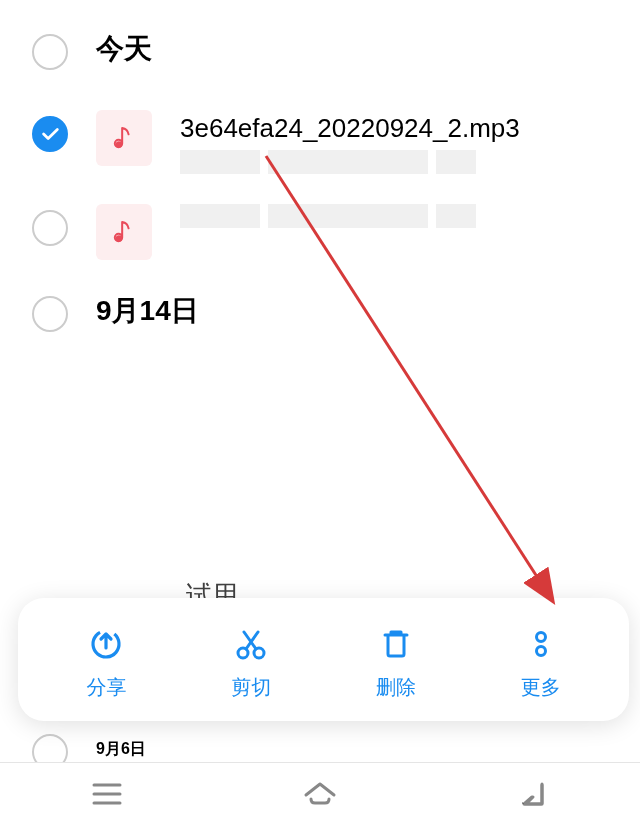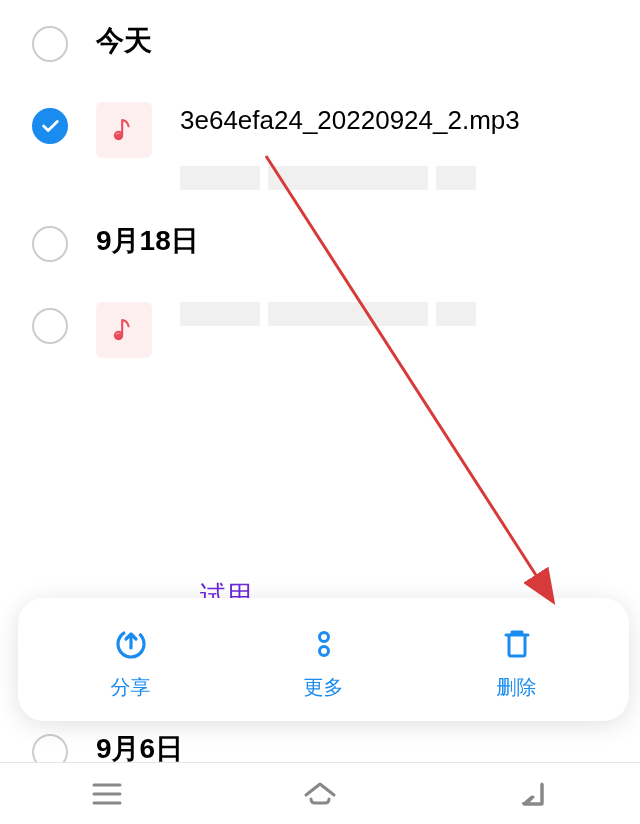--- a/index.html
+++ b/index.html
@@ -4,21 +4,21 @@
   <style>
     * { margin: 0; padding: 0; box-sizing: border-box; }
     body {
       width: 640px;
       height: 824px;
       background: #ffffff;
       font-family: -apple-system, "PingFang SC", "Microsoft YaHei", sans-serif;
       position: relative;
       overflow: hidden;
     }
-    .list { padding-top: 0; }
+    .list { padding-top: 8px; }
     .section-header {
       display: flex;
       align-items: center;
       padding: 20px 32px 20px 32px;
       gap: 28px;
     }
     .section-header .label {
       font-size: 28px;
       font-weight: 600;
       color: #000;
@@ -53,21 +53,21 @@
       display: flex;
       align-items: center;
       justify-content: center;
       flex-shrink: 0;
     }
     .file-thumb svg { width: 22px; height: 26px; }
     .file-meta {
       flex: 1;
       display: flex;
       flex-direction: column;
-      gap: 28px;
+      gap: 4px;
     }
     .file-name {
       font-size: 26px;
       color: #000;
       font-weight: 400;
       line-height: 1.4;
       word-break: break-all;
     }
     .file-sub {
       display: flex;
@@ -75,24 +75,24 @@
     }
     .placeholder-bar {
       height: 24px;
       background: #f0f0f0;
     }
     .placeholder-bar.w1 { width: 80px; }
     .placeholder-bar.w2 { width: 160px; }
     .placeholder-bar.w3 { width: 40px; }
     .partial-title {
       position: absolute;
-      left: 200px;
+      left: 186px;
       top: 578px;
       font-size: 26px;
-      color: #6d28d9;
+      color: #404040;
     }
     .action-bar {
       position: absolute;
       left: 18px;
       right: 11px;
       top: 598px;
       background: #fff;
       border-radius: 26px;
       box-shadow: 0 4px 24px rgba(0,0,0,0.12);
       display: flex;
@@ -124,21 +124,21 @@
     }
     .below-bar-header {
       position: absolute;
       left: 32px;
       top: 728px;
       display: flex;
       align-items: center;
       gap: 28px;
     }
     .below-bar-header .label {
-      font-size: 28px;
+      font-size: 16px;
       font-weight: 600;
       color: #000;
     }
     .nav-bar {
       position: absolute;
       bottom: 0;
       left: 0;
       right: 0;
       height: 62px;
       border-top: 1px solid #e5e5e5;
@@ -190,73 +190,83 @@
     <div class="file-meta">
       <div class="file-name">3e64efa24_20220924_2.mp3</div>
       <div class="file-sub">
         <div class="placeholder-bar w1"></div>
         <div class="placeholder-bar w2"></div>
         <div class="placeholder-bar w3"></div>
       </div>
     </div>
   </div>
 
-  <div class="section-header">
-    <div class="checkbox"></div>
-    <div class="label">9月18日</div>
-  </div>
 
   <div class="file-item">
     <div class="checkbox"></div>
     <div class="file-thumb">
       <svg viewBox="0 0 24 28">
         <path d="M10 3 L10 20 A4 4 0 1 1 6 16 A4 4 0 0 1 10 20 M10 3 Q16 4 17 10" stroke="#e94b5a" stroke-width="2.2" fill="none" stroke-linecap="round"></path>
         <circle cx="6.5" cy="21" r="3.5" fill="#e94b5a"></circle>
       </svg>
     </div>
     <div class="file-meta">
       <div class="file-sub">
         <div class="placeholder-bar w1"></div>
         <div class="placeholder-bar w2"></div>
         <div class="placeholder-bar w3"></div>
       </div>
     </div>
   </div>
 
+  <div class="section-header">
+    <div class="checkbox"></div>
+    <div class="label">9月14日</div>
+  </div>
 
 </div>
 
 <div class="partial-title">试用</div>
 
 <div class="action-bar">
   <div class="action-btn">
     <div class="icon-wrap">
       <svg viewBox="0 0 36 36">
         <circle cx="18" cy="18" r="13" stroke="#1a8cf0" stroke-width="3.2" fill="none" stroke-dasharray="66 20" transform="rotate(-50 18 18)"></circle>
         <path d="M18 22 L18 8 M13 13 L18 8 L23 13" stroke="#1a8cf0" stroke-width="3.2" fill="none" stroke-linecap="round" stroke-linejoin="round"></path>
       </svg>
     </div>
     <div class="action-label">分享</div>
   </div>
   <div class="action-btn">
     <div class="icon-wrap">
       <svg viewBox="0 0 36 36">
-        <circle cx="18" cy="11" r="4.5" stroke="#1a8cf0" stroke-width="3" fill="none"></circle>
-        <circle cx="18" cy="25" r="4.5" stroke="#1a8cf0" stroke-width="3" fill="none"></circle>
-      </svg>
-    </div>
-    <div class="action-label">更多</div>
+        <circle cx="10" cy="27" r="5" stroke="#1a8cf0" stroke-width="3" fill="none"></circle>
+        <circle cx="26" cy="27" r="5" stroke="#1a8cf0" stroke-width="3" fill="none"></circle>
+        <path d="M13 23 L25 6 M23 23 L11 6" stroke="#1a8cf0" stroke-width="3" fill="none" stroke-linecap="round"></path>
+      </svg>
+    </div>
+    <div class="action-label">剪切</div>
   </div>
   <div class="action-btn">
     <div class="icon-wrap">
       <svg viewBox="0 0 36 36">
         <path d="M7 9 L29 9 M13 9 L13 6 L23 6 L23 9 M10 9 L10 28 Q10 30 12 30 L24 30 Q26 30 26 28 L26 9" stroke="#1a8cf0" stroke-width="3" fill="none" stroke-linecap="round" stroke-linejoin="round"></path>
       </svg>
     </div>
     <div class="action-label">删除</div>
+  </div>
+  <div class="action-btn">
+    <div class="icon-wrap">
+      <svg viewBox="0 0 36 36">
+        <circle cx="18" cy="11" r="4.5" stroke="#1a8cf0" stroke-width="3" fill="none"></circle>
+        <circle cx="18" cy="25" r="4.5" stroke="#1a8cf0" stroke-width="3" fill="none"></circle>
+      </svg>
+    </div>
+    <div class="action-label">更多</div>
   </div>
 </div>
 
 <div class="below-bar-header">
   <div class="checkbox"></div>
   <div class="label">9月6日</div>
 </div>
 
 <div class="nav-bar">
   <div class="nav-btn">

